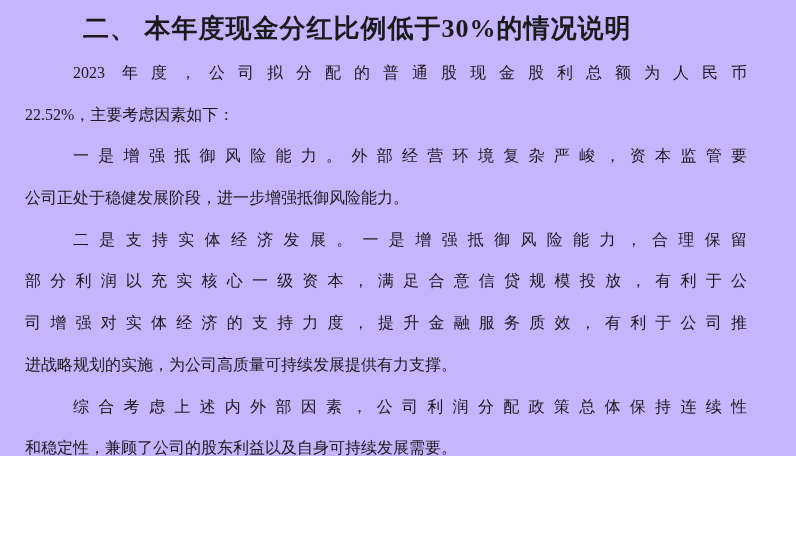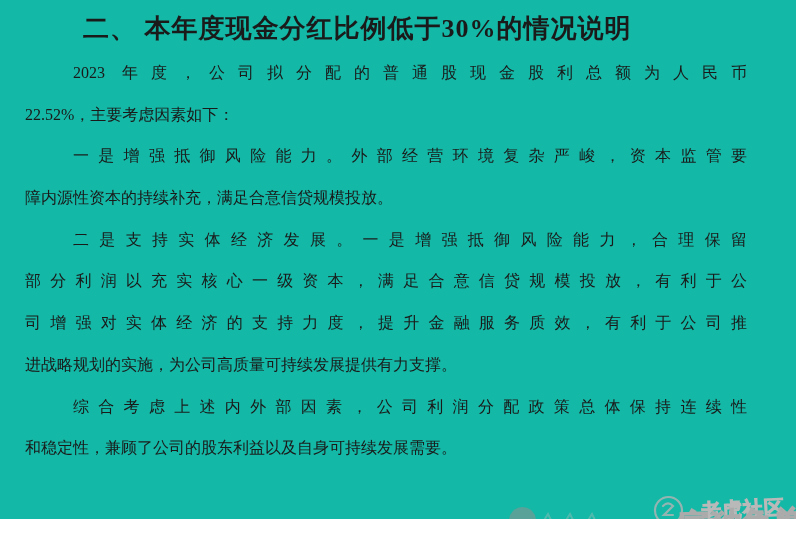--- a/index.html
+++ b/index.html
@@ -1,20 +1,20 @@
 <!DOCTYPE html>
 <html><head>
 <meta charset="utf-8">
 <style>
   html, body { margin: 0; padding: 0; background: #ffffff; }
   .page {
     position: relative;
     width: 796px;
-    height: 519px;
-    background: #14b8a6;
+    height: 456px;
+    background: #c4b5fd;
     overflow: hidden;
     font-family: "Liberation Serif", "DejaVu Serif", serif;
     color: #1a1a1a;
   }
   .doc {
     position: absolute;
     left: 25px;
     top: 6px;
     width: 722px;
   }
@@ -82,21 +82,21 @@
 <body>
 
 <div class="page">
 
   <div class="doc">
     <div class="title">二、 本年度现金分红比例低于30%的情况说明</div>
     <div id="paragraphs">
         <div class="line justify indent">2023 年度，公司拟分配的普通股现金股利总额为人民币</div>
         <div class="line">22.52%，主要考虑因素如下：</div>
         <div class="line justify indent">一是增强抵御风险能力。外部经营环境复杂严峻，资本监管要</div>
-        <div class="line">障内源性资本的持续补充，满足合意信贷规模投放。</div>
+        <div class="line">公司正处于稳健发展阶段，进一步增强抵御风险能力。</div>
         <div class="line justify indent">二是支持实体经济发展。一是增强抵御风险能力，合理保留</div>
         <div class="line justify">部分利润以充实核心一级资本，满足合意信贷规模投放，有利于公</div>
         <div class="line justify">司增强对实体经济的支持力度，提升金融服务质效，有利于公司推</div>
         <div class="line">进战略规划的实施，为公司高质量可持续发展提供有力支撑。</div>
         <div class="line justify indent">综合考虑上述内外部因素，公司利润分配政策总体保持连续性</div>
         <div class="line">和稳定性，兼顾了公司的股东利益以及自身可持续发展需要。</div>
       </div>
   </div>
 
   <div class="wm wm-avatar"></div>

